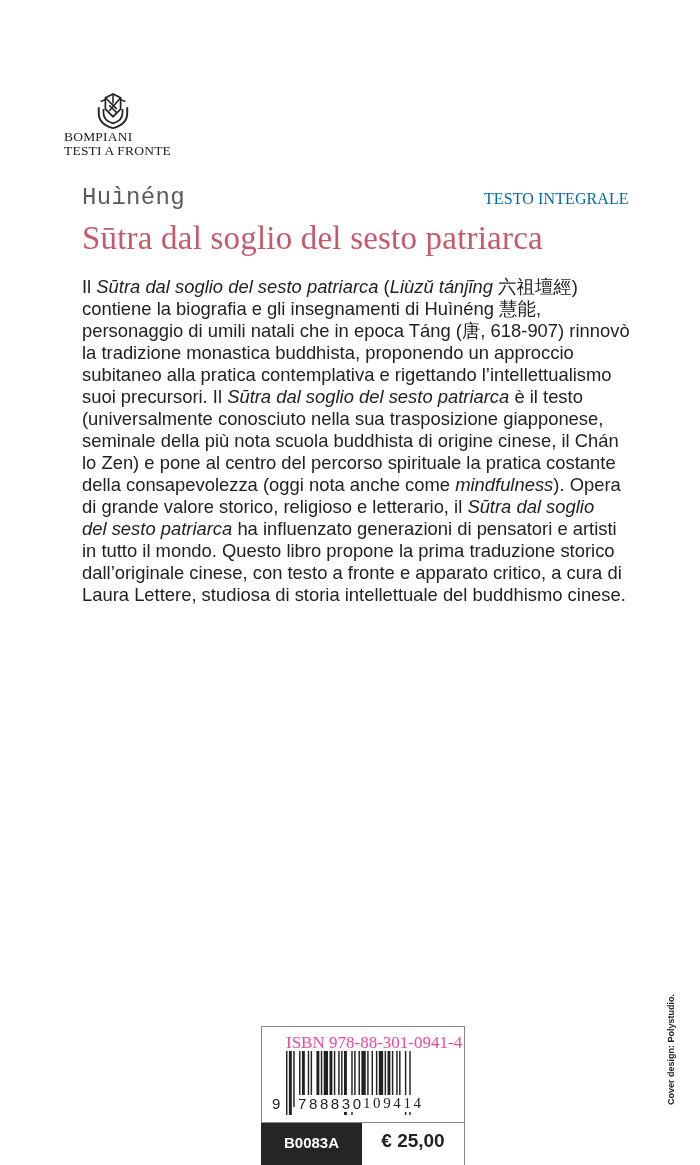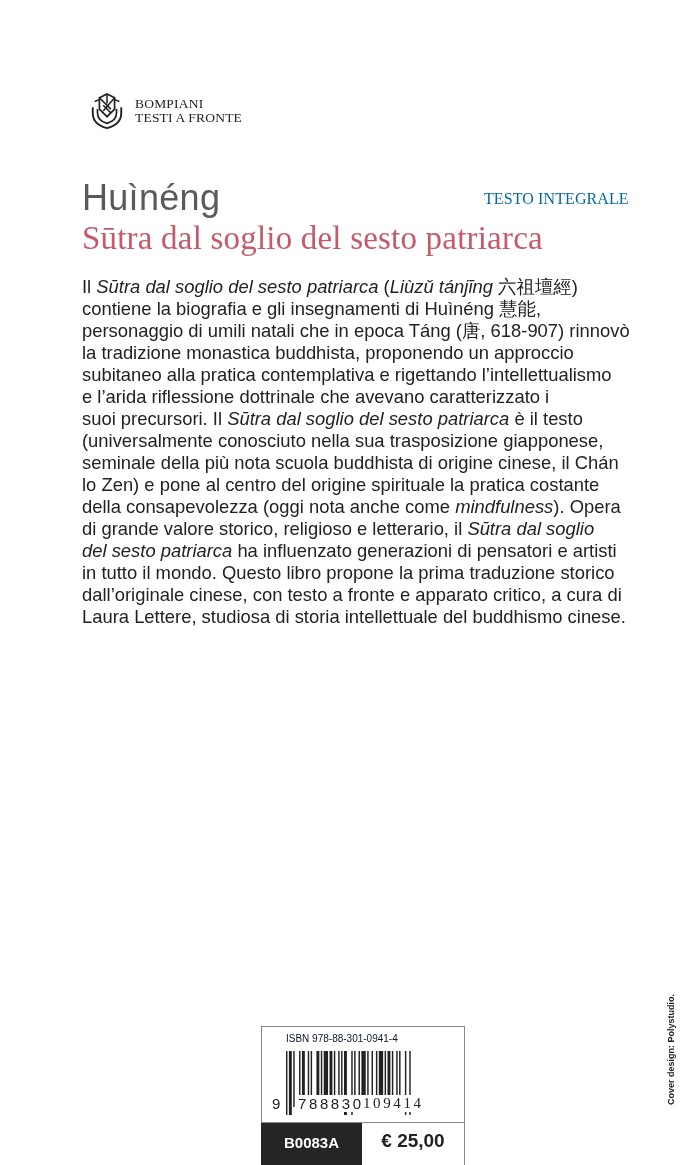--- a/index.html
+++ b/index.html
@@ -10,45 +10,46 @@
       width: 700px;
       height: 1165px;
       background: #ffffff;
       position: relative;
       overflow: hidden;
       font-family: "Liberation Serif", "DejaVu Serif", serif;
       color: #2a2a2a;
     }
     .logo {
       position: absolute;
-      left: 88px;
+      left: 64px;
       top: 92px;
       display: flex;
       align-items: center;
+      flex-direction: column;
     }
     .logo-mark {
       width: 38px;
       height: 38px;
       margin-right: 9px;
     }
     .logo-text {
       font-family: "Liberation Serif", serif;
       font-size: 13.5px;
       line-height: 14px;
       letter-spacing: 0.2px;
       color: #222;
     }
     .logo-text div { white-space: nowrap; }
 
     .author {
       position: absolute;
       left: 82px;
       top: 178px;
-      font-family: Liberation Sans, sans-serif;
-      font-size: 36px;
+      font-family: Liberation Mono, monospace;
+      font-size: 24px;
       line-height: 40px;
       color: #5a5a5a;
       font-weight: normal;
       letter-spacing: 0.3px;
     }
     .integral {
       position: absolute;
       left: 484px;
       top: 190px;
       font-family: "Liberation Serif", serif;
@@ -99,23 +100,23 @@
       width: 202px;
       height: 139px;
       border: 1px solid #888;
       border-bottom: none;
       background: #fff;
     }
     .isbn-label {
       position: absolute;
       left: 24px;
       top: 6px;
-      font-family: Liberation Sans, sans-serif;
-      font-size: 10px;
-      color: #0f172a;
+      font-family: Liberation Serif, serif;
+      font-size: 17px;
+      color: #ec4899;
       white-space: nowrap;
     }
     .barcode-svg {
       position: absolute;
       left: 0;
       top: 0;
       width: 202px;
       height: 100px;
     }
     .digits {
@@ -184,25 +185,24 @@
 <div class="author">Huìnéng</div>
 <div class="integral">TESTO INTEGRALE</div>
 <div class="title">Sūtra dal soglio del sesto patriarca</div>
 
 <div class="blurb" id="blurb">
     <span class="line"><span>Il </span><i>Sūtra dal soglio del sesto patriarca</i><span> (</span><i>Liùzǔ tánjīng</i><span> 六祖壇經)</span></span>
     <span class="line"><span>contiene la biografia e gli insegnamenti di Huìnéng 慧能,</span></span>
     <span class="line"><span>personaggio di umili natali che in epoca Táng (唐, 618-907) rinnovò</span></span>
     <span class="line"><span>la tradizione monastica buddhista, proponendo un approccio</span></span>
     <span class="line"><span>subitaneo alla pratica contemplativa e rigettando l’intellettualismo</span></span>
-    <span class="line"><span>e l’arida riflessione dottrinale che avevano caratterizzato i</span></span>
     <span class="line"><span>suoi precursori. Il </span><i>Sūtra dal soglio del sesto patriarca</i><span> è il testo</span></span>
     <span class="line"><span>(universalmente conosciuto nella sua trasposizione giapponese,</span></span>
     <span class="line"><span>seminale della più nota scuola buddhista di origine cinese, il Chán</span></span>
-    <span class="line"><span>lo Zen) e pone al centro del origine spirituale la pratica costante</span></span>
+    <span class="line"><span>lo Zen) e pone al centro del percorso spirituale la pratica costante</span></span>
     <span class="line"><span>della consapevolezza (oggi nota anche come </span><i>mindfulness</i><span>). Opera</span></span>
     <span class="line"><span>di grande valore storico, religioso e letterario, il </span><i>Sūtra dal soglio</i></span>
     <span class="line"><i>del sesto patriarca</i><span> ha influenzato generazioni di pensatori e artisti</span></span>
     <span class="line"><span>in tutto il mondo. Questo libro propone la prima traduzione storico</span></span>
     <span class="line"><span>dall’originale cinese, con testo a fronte e apparato critico, a cura di</span></span>
     <span class="line"><span>Laura Lettere, studiosa di storia intellettuale del buddhismo cinese.</span></span>
   </div>
 
 <div class="credit">Cover design: Polystudio.</div>
 

